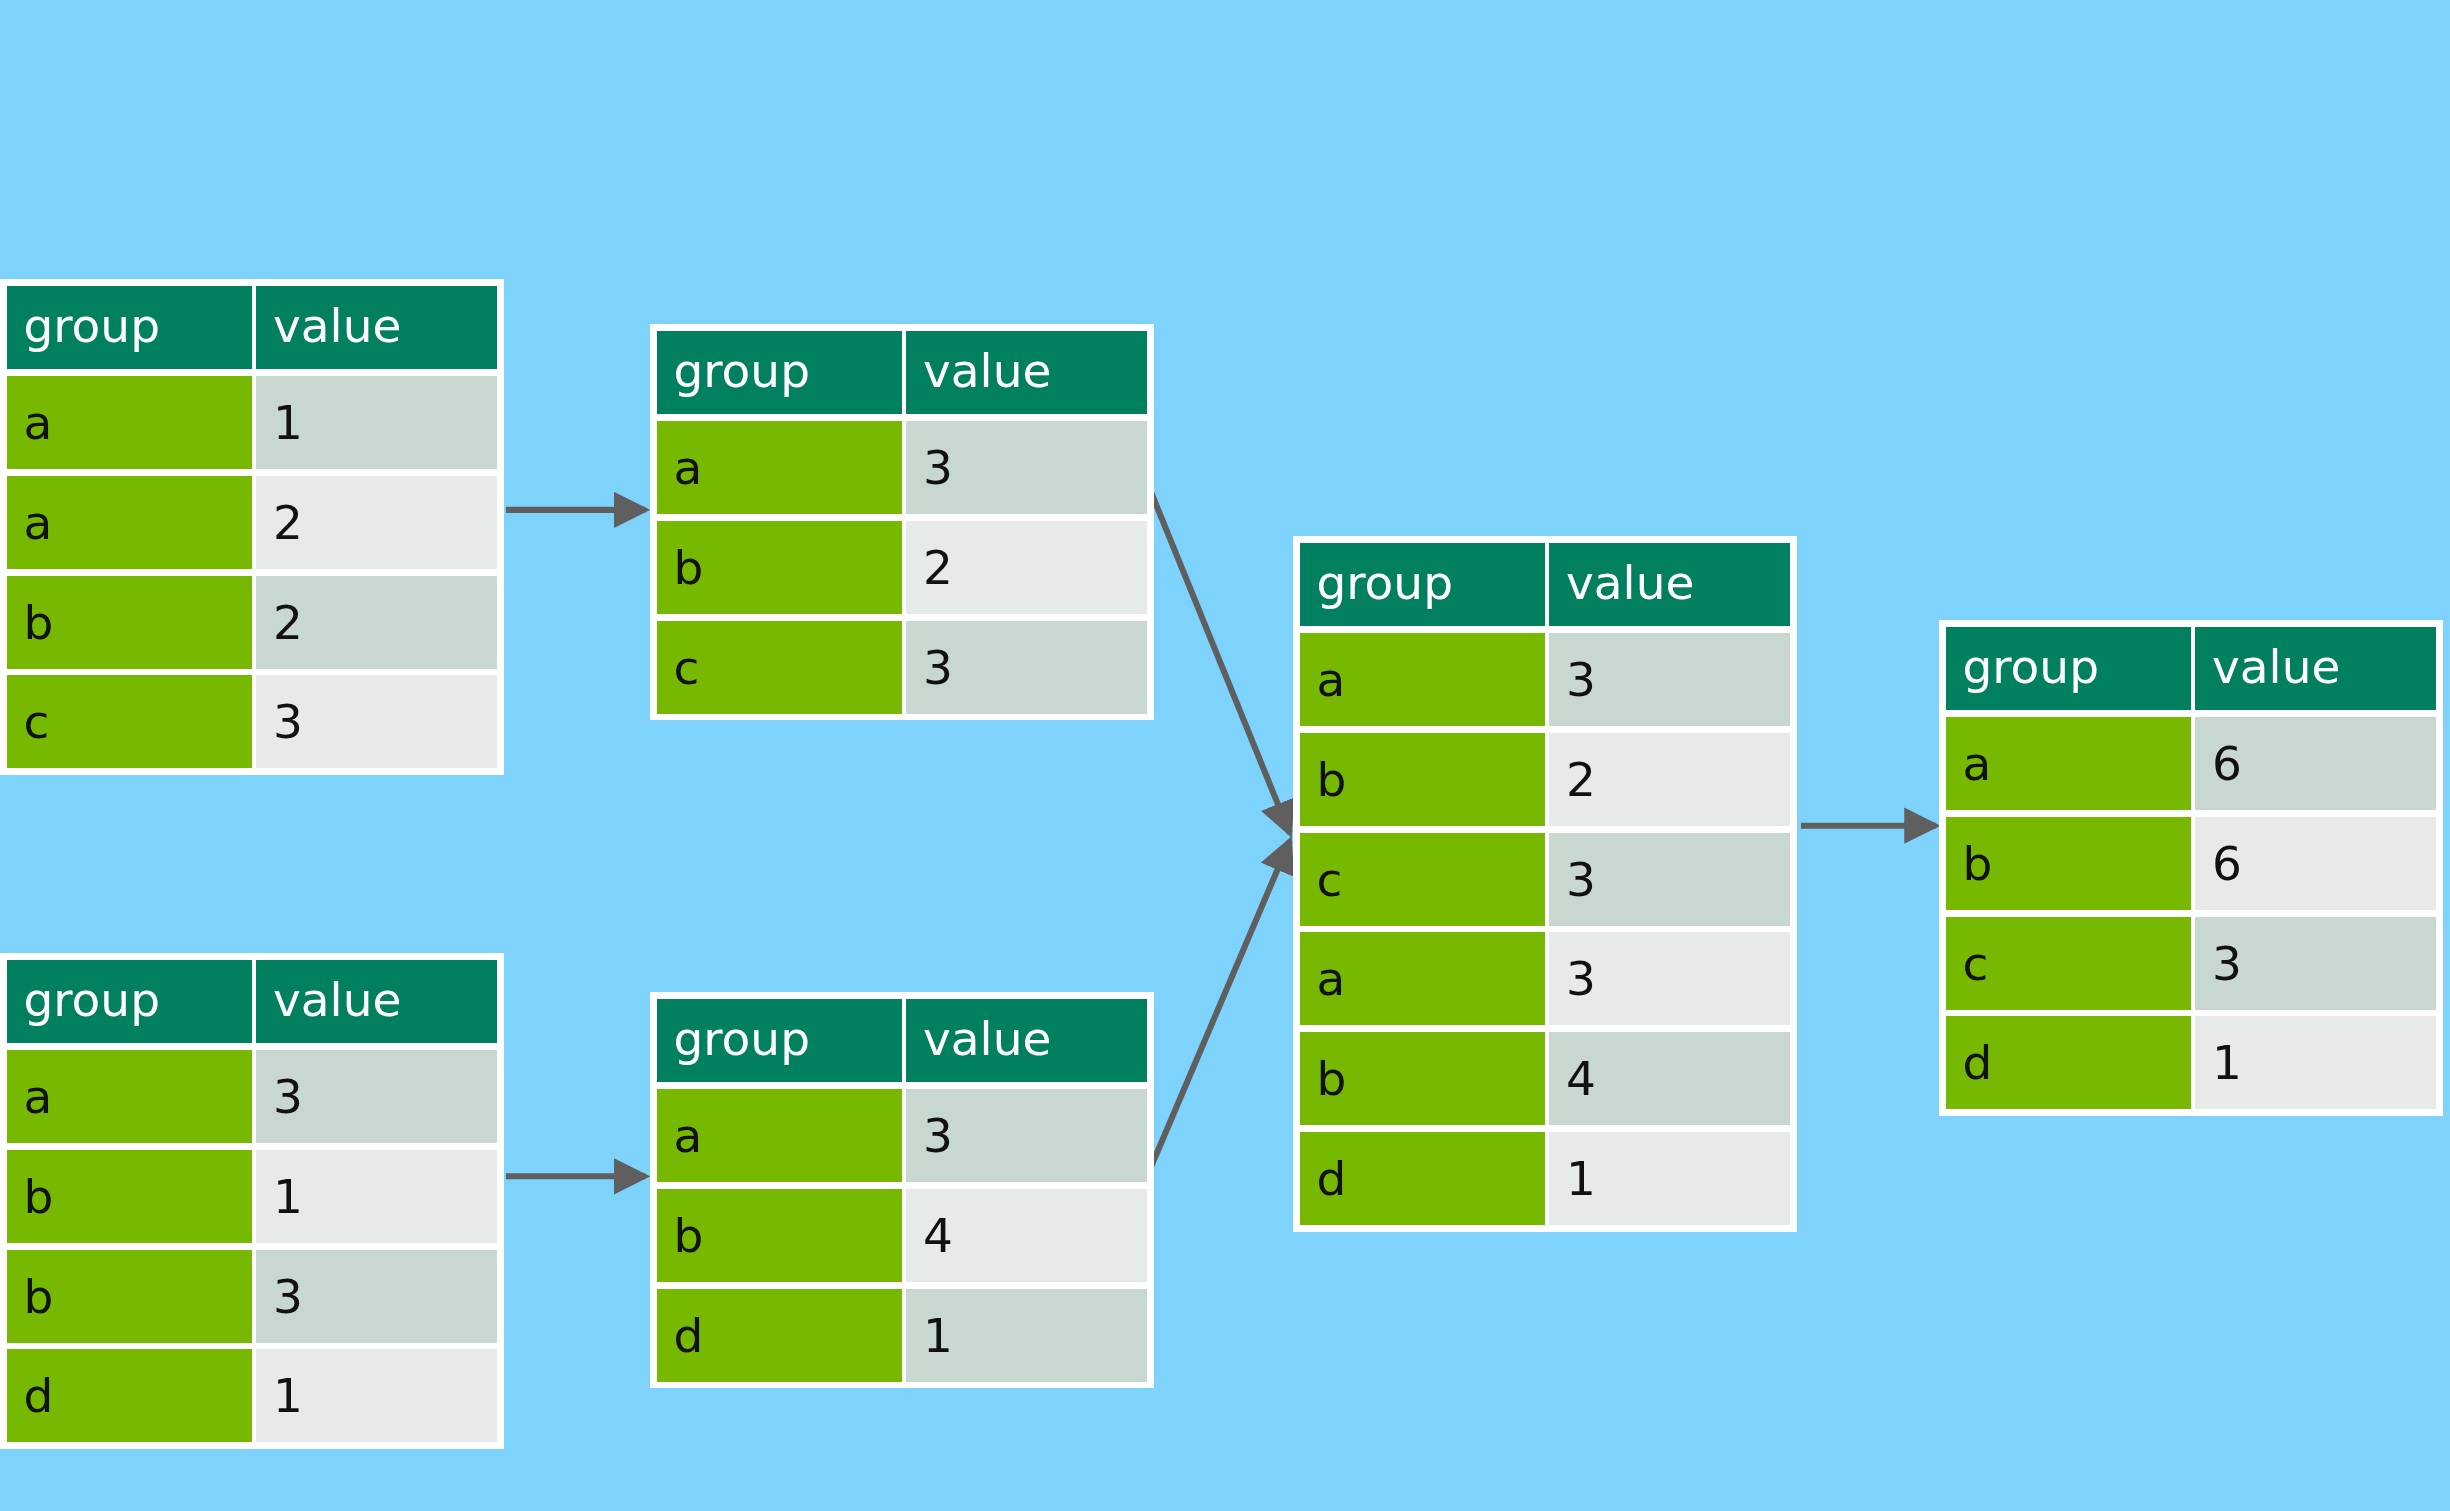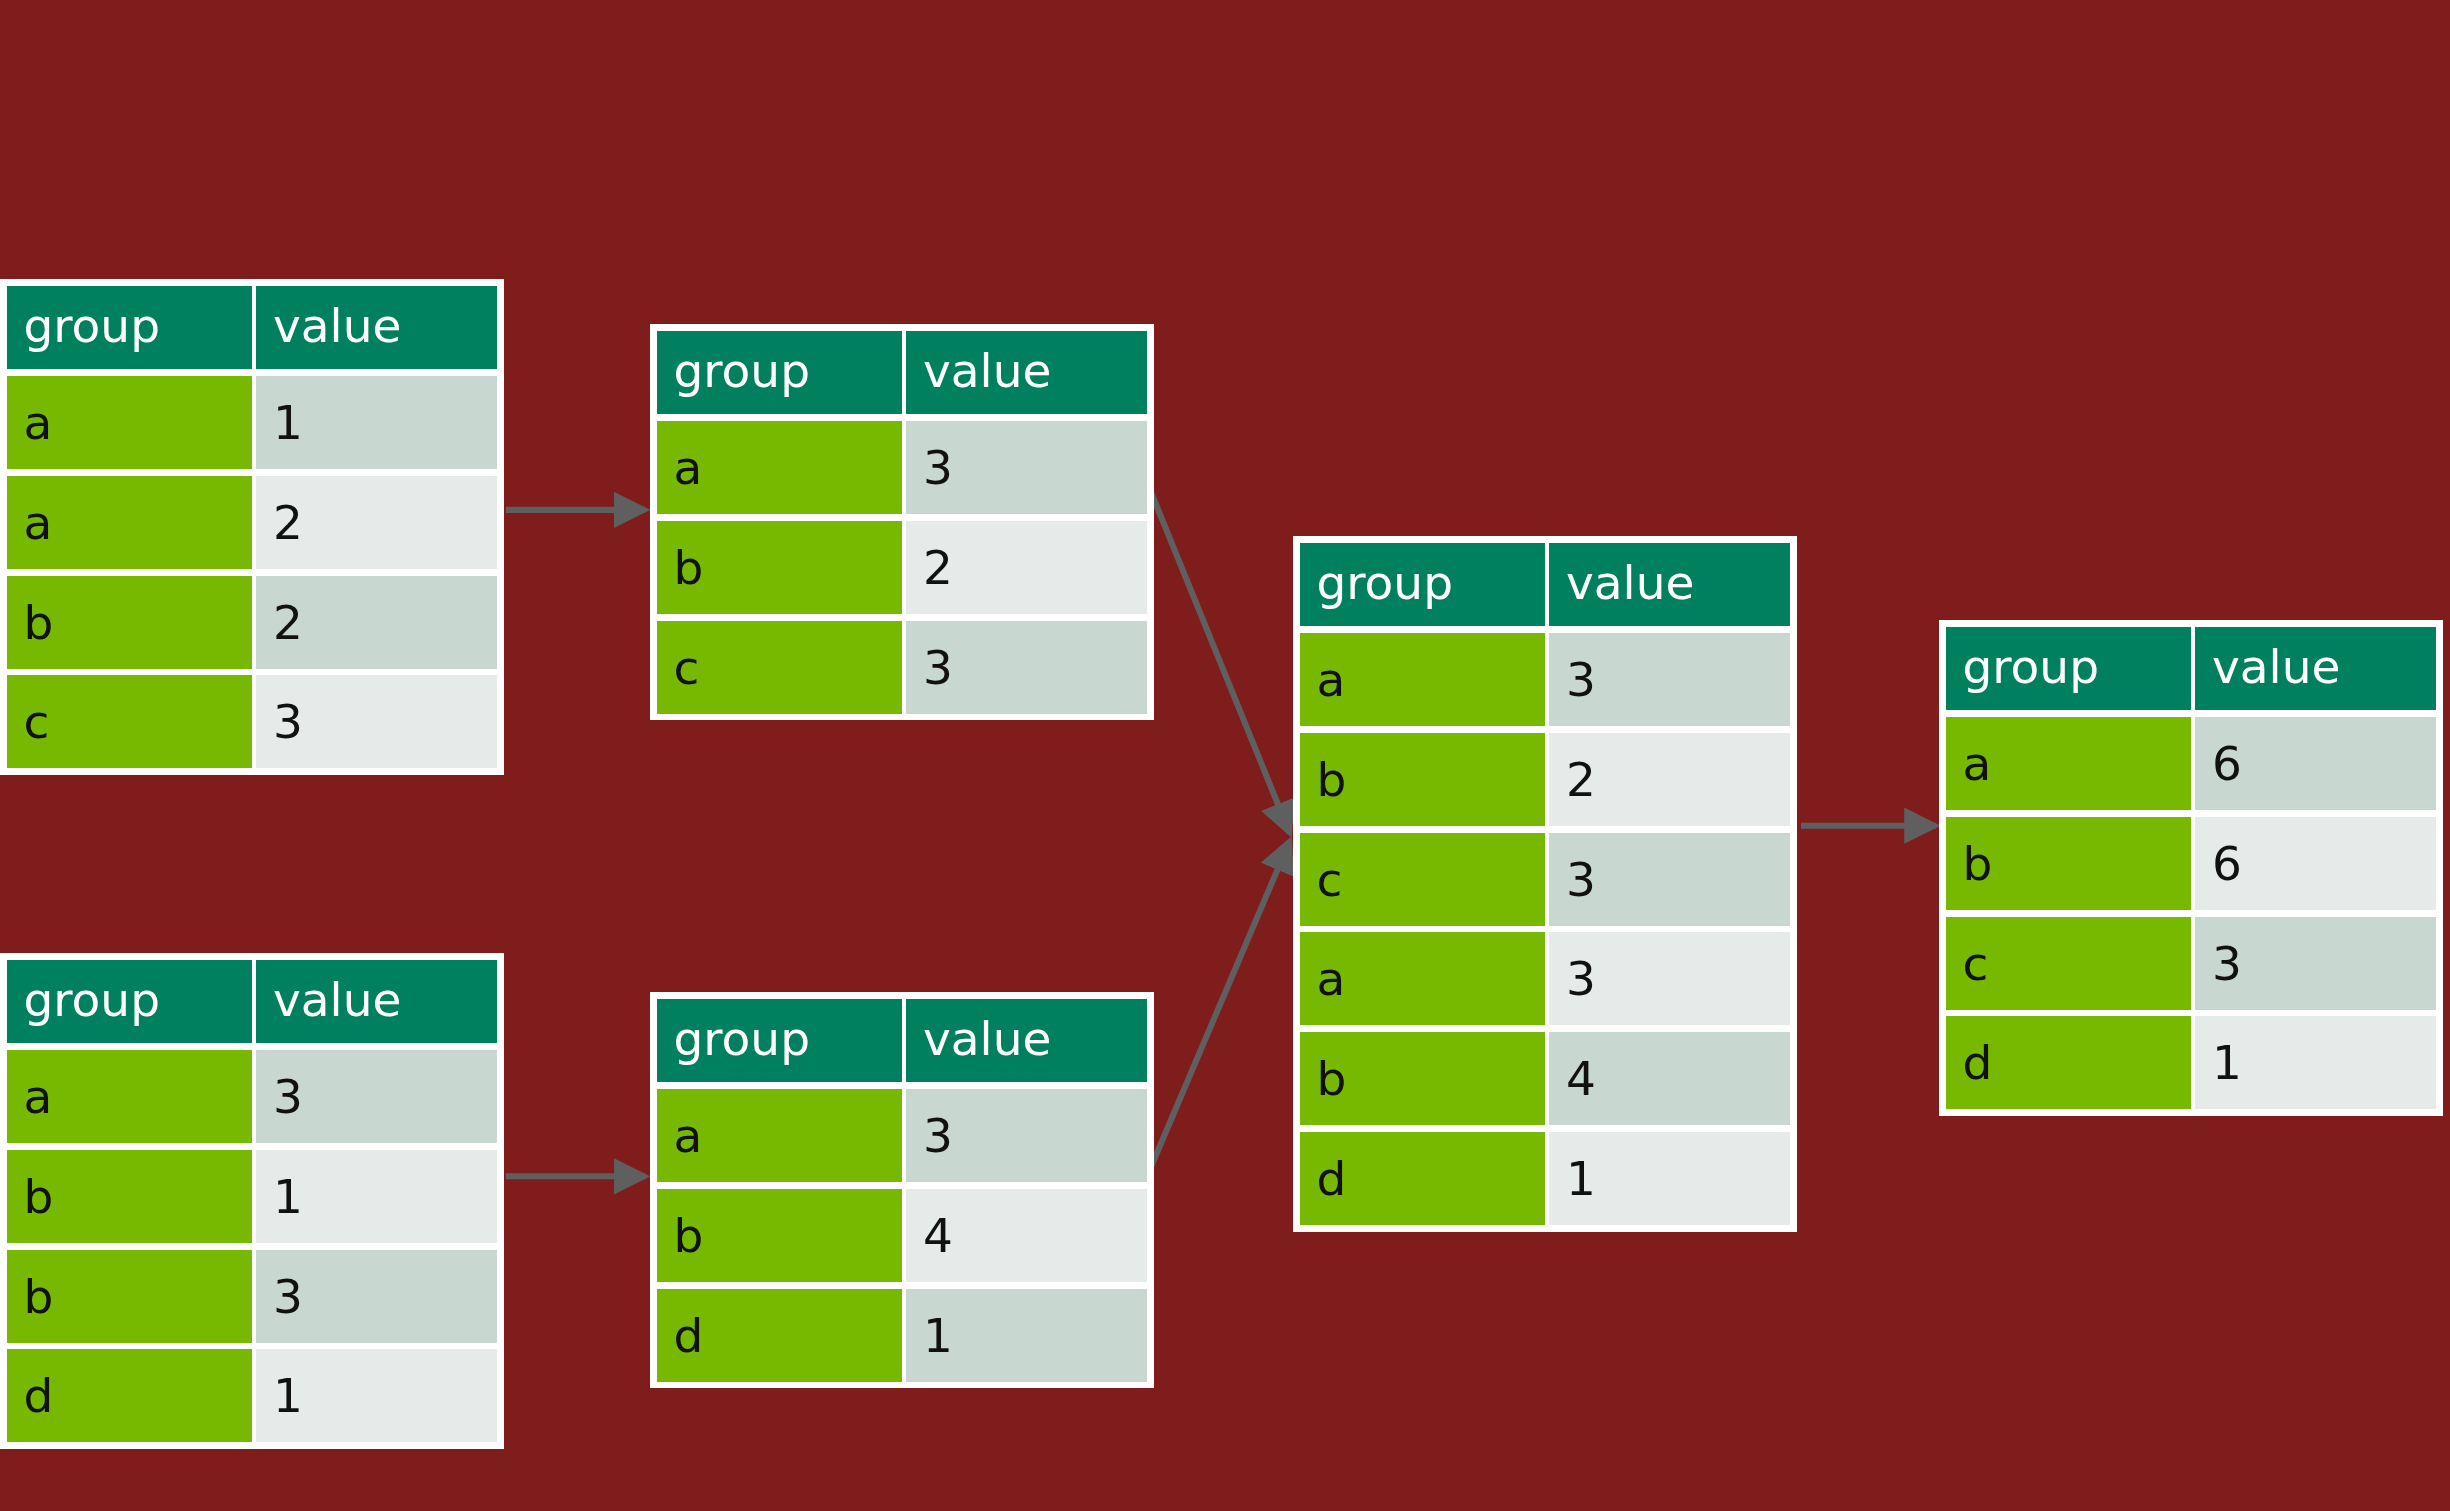--- a/index.html
+++ b/index.html
@@ -5,21 +5,21 @@
 <style>
   html, body {
     margin: 0;
     padding: 0;
     background: #000000;
   }
   #canvas {
     position: relative;
     width: 2450px;
     height: 1512px;
-    background: #7f1d1d;
+    background: #7dd3fc;
     overflow: hidden;
     font-family: "DejaVu Sans", "Liberation Sans", sans-serif;
   }
   .table-card {
     position: absolute;
     background: #ffffff;
     padding: 6.8px;
     box-sizing: border-box;
     display: flex;
     flex-direction: column;

